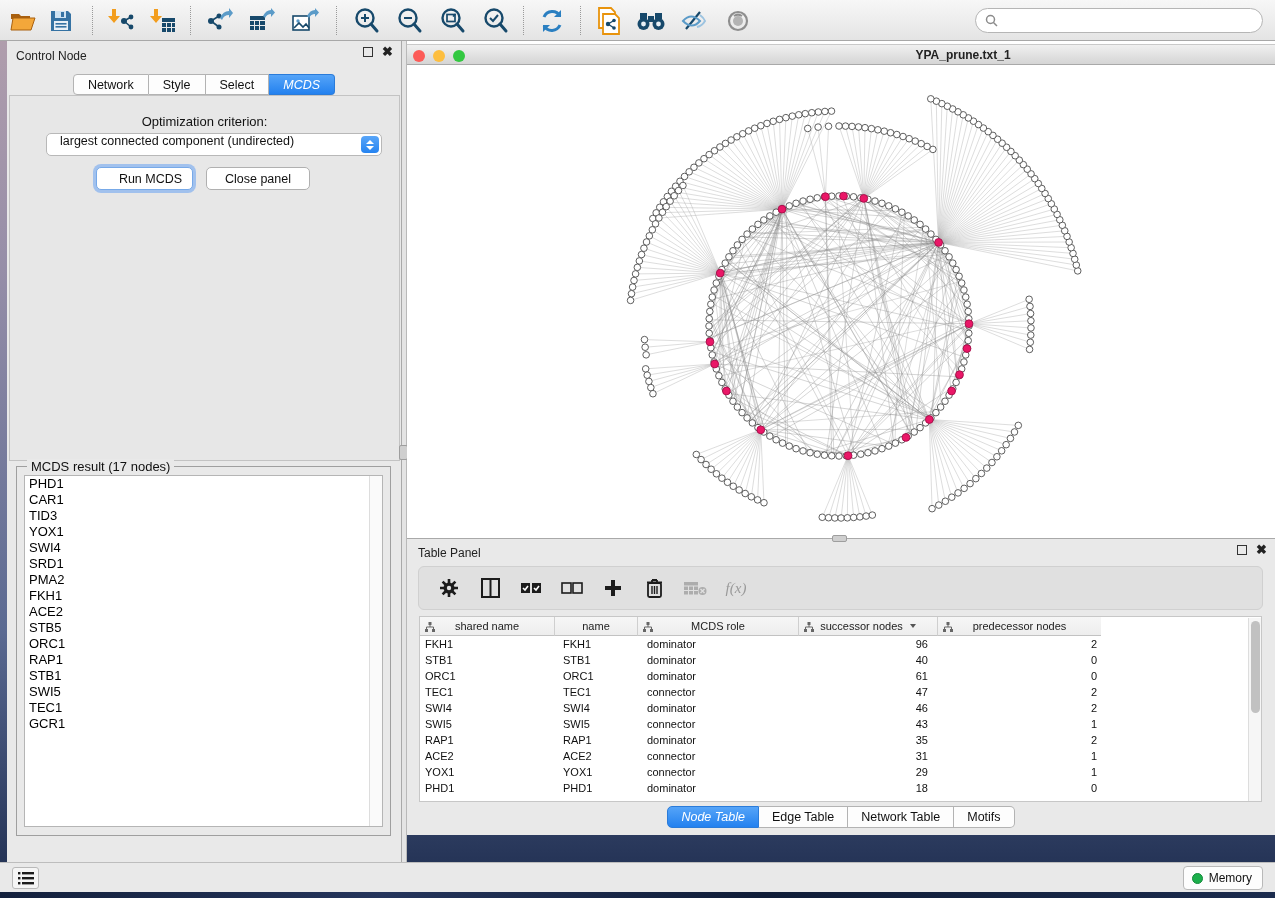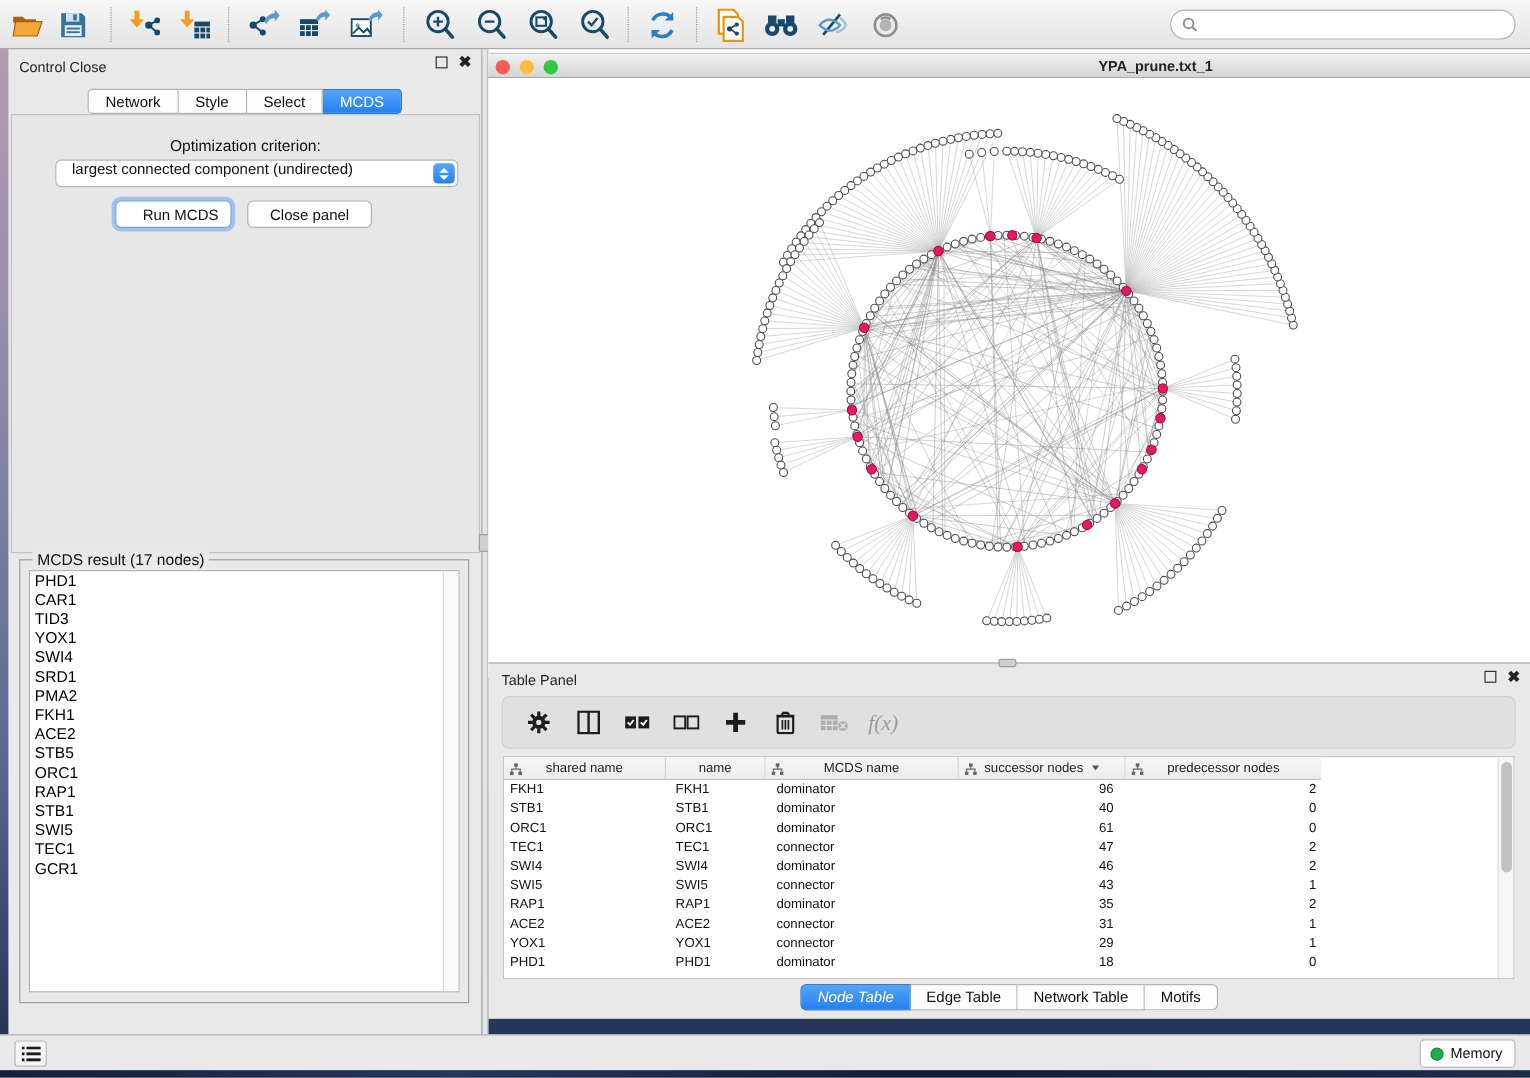--- a/index.html
+++ b/index.html
@@ -28,21 +28,21 @@
   #cp-title { position:absolute; left:9px; top:8px; font-size:12px; color:#222; }
   .win-btns { position:absolute; right:8px; top:6px; display:flex; gap:9px; align-items:center; }
   .float-btn { width:10px; height:10px; border:1.5px solid #333; background:transparent; }
   .close-btn { font-size:13px; font-weight:bold; color:#222; line-height:10px; }
 
   #cp-tabs { position:absolute; left:0; top:33px; width:100%; display:flex; justify-content:center; }
   .tab { height:21px; padding:0 14px; background:#fdfdfd; border:1px solid #b3b3b3; border-left:none;
          font-size:12.5px; display:flex; align-items:center; color:#111; }
   .tab:first-child { border-left:1px solid #b3b3b3; border-radius:4px 0 0 4px; }
   .tab:last-child { border-radius:0 4px 4px 0; }
-  .tab.active { background:linear-gradient(180deg,#55a4f8,#2381ef); border-color:#2a7bd9; color:#fff; }
+  .tab.active { background:linear-gradient(180deg,#55a4f8,#2381ef); border-color:#2a7bd9; color:#fff;font-style:italic; }
 
   #cp-content { position:absolute; left:2px; top:54px; width:391px; height:366px;
     background:#e7e7e7; border:1px solid #c3c3c3; }
   #opt-label { position:absolute; left:0; top:18px; width:100%; text-align:center; font-size:13px; color:#111; }
   #criterion-select { position:absolute; left:36px; top:37px; width:336px; height:23px; background:#fff;
     border:1px solid #b8b8b8; border-radius:5px; display:flex; align-items:flex-start; padding-left:13px; font-size:12.5px; }
   #criterion-stepper { position:absolute; right:2px; top:2px; width:18px; height:17px; border-radius:4px;
     background:linear-gradient(180deg,#59a6f9,#2583f0); display:flex; flex-direction:column; align-items:center; justify-content:center; gap:2px; }
   .caret-up { width:0; height:0; border-left:4px solid transparent; border-right:4px solid transparent; border-bottom:4px solid #fff; }
   .caret-down { width:0; height:0; border-left:4px solid transparent; border-right:4px solid transparent; border-top:4px solid #fff; }
@@ -63,26 +63,26 @@
 
   
   #network-frame { left:407px; top:41px; width:972px; height:524px; background:#fff; }
   #network-titlebar { position:absolute; left:0; top:3px; width:100%; height:21px;
     background:linear-gradient(180deg,#f0f0f0,#d5d5d5); border-top:1px solid #c9c9c9; border-bottom:1px solid #a9a9a9; }
   .tl { position:absolute; top:4.5px; width:12px; height:12px; border-radius:50%; }
   #network-title { position:absolute; left:0; top:3px; width:100%; text-align:center; font-size:12px; font-weight:bold; color:#222; padding-left:140px; }
   #graph-canvas { position:absolute; left:0; top:25px; width:868px; height:499px; background:#fff; }
 
   
-  #table-panel { left:407px; top:552px; width:868px; height:297px; background:#e9e9e9; border-top:1px solid #a9a9a9; }
+  #table-panel { left:407px; top:538px; width:868px; height:297px; background:#e9e9e9; border-top:1px solid #a9a9a9; }
   #tp-title { position:absolute; left:11px; top:7px; font-size:12px; color:#222; }
   #tp-toolbar { position:absolute; left:11px; top:27px; width:845px; height:44px; background:#e0e0e0; border:1px solid #d0d0d0; border-radius:6px;
      display:flex; align-items:center; gap:17px; padding-left:18px; }
   .tp-ico { display:flex; align-items:center; justify-content:center; width:24px; height:24px; }
-  #fx-icon { font-family:"Liberation Serif",serif; font-style:italic; font-size:18px; color:#9a9a9a; }
+  #fx-icon { font-family:"Liberation Serif",serif; font-style:italic; font-size:15px; color:#9a9a9a; }
 
   #node-table { position:absolute; left:12px; top:77px; width:843px; height:186px; background:#fff; border:1px solid #c7c7c7; }
   #table-header { position:absolute; left:0; top:0; height:19px; width:829px; display:flex; }
   .th { position:relative; height:19px; background:linear-gradient(180deg,#f6f6f6,#ededed); border-right:1px solid #cfcfcf; border-bottom:1px solid #c2c2c2;
         display:flex; align-items:center; justify-content:center; font-size:11px; color:#222; gap:4px; }
   .th .hier-ico { position:absolute; left:5px; top:4.5px; }
   .sort-caret { width:0; height:0; border-left:3.5px solid transparent; border-right:3.5px solid transparent; border-top:4px solid #555; margin-left:3px; }
   #table-body { position:absolute; left:0; top:19px; width:829px; }
   .tr { display:flex; height:16px; }
   .td { font-size:11px; line-height:16px; white-space:nowrap; overflow:hidden; }
@@ -265,21 +265,21 @@
   <div id="search-box">
     <svg width="13" height="13" viewBox="0 0 13 13">
         <circle cx="5.5" cy="5.5" r="4" fill="none" stroke="#8b8b8b" stroke-width="1.5"></circle>
         <path d="M8.5 8.5 L12 12" stroke="#8b8b8b" stroke-width="1.5"></path>
       </svg>
     <input id="search-input" placeholder="" style="">
   </div>
 </div>
 
 <div id="control-panel" class="abs">
-  <div id="cp-title">Control Close</div>
+  <div id="cp-title">Control Node</div>
   <div class="win-btns">
     <div class="float-btn"></div>
     <div class="close-btn">✖</div>
   </div>
   <div id="cp-tabs">
     <div class="tab">Network</div>
     <div class="tab">Style</div>
     <div class="tab">Select</div>
     <div class="tab active">MCDS</div>
   </div>
@@ -1098,21 +1098,21 @@
       <div class="th" style="width:83px">
         <span>name</span>
       </div>
       <div class="th" style="width:161px">
         <svg class="hier-ico" width="10" height="10" viewBox="0 0 10 10">
             <rect x="3.5" y="0" width="3" height="3" fill="#666"></rect>
             <rect x="0" y="7" width="3" height="3" fill="#666"></rect>
             <rect x="7" y="7" width="3" height="3" fill="#666"></rect>
             <path d="M5 3 v2 M1.5 7 v-2 h7 v2" stroke="#666" fill="none"></path>
           </svg>
-        <span>MCDS name</span>
+        <span>MCDS role</span>
       </div>
       <div class="th" style="width:139px">
         <svg class="hier-ico" width="10" height="10" viewBox="0 0 10 10">
             <rect x="3.5" y="0" width="3" height="3" fill="#666"></rect>
             <rect x="0" y="7" width="3" height="3" fill="#666"></rect>
             <rect x="7" y="7" width="3" height="3" fill="#666"></rect>
             <path d="M5 3 v2 M1.5 7 v-2 h7 v2" stroke="#666" fill="none"></path>
           </svg>
         <span>successor nodes</span>
         <div class="sort-caret"></div>

